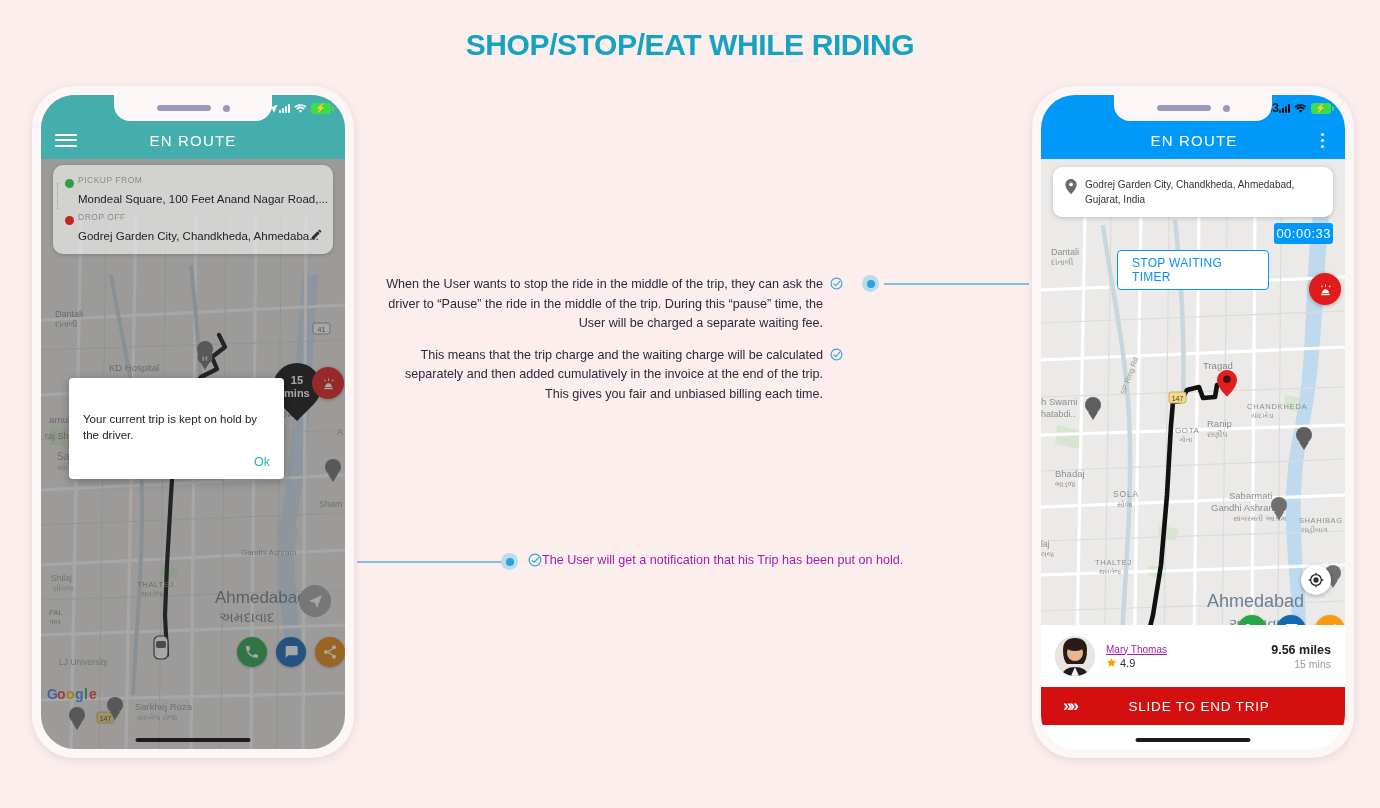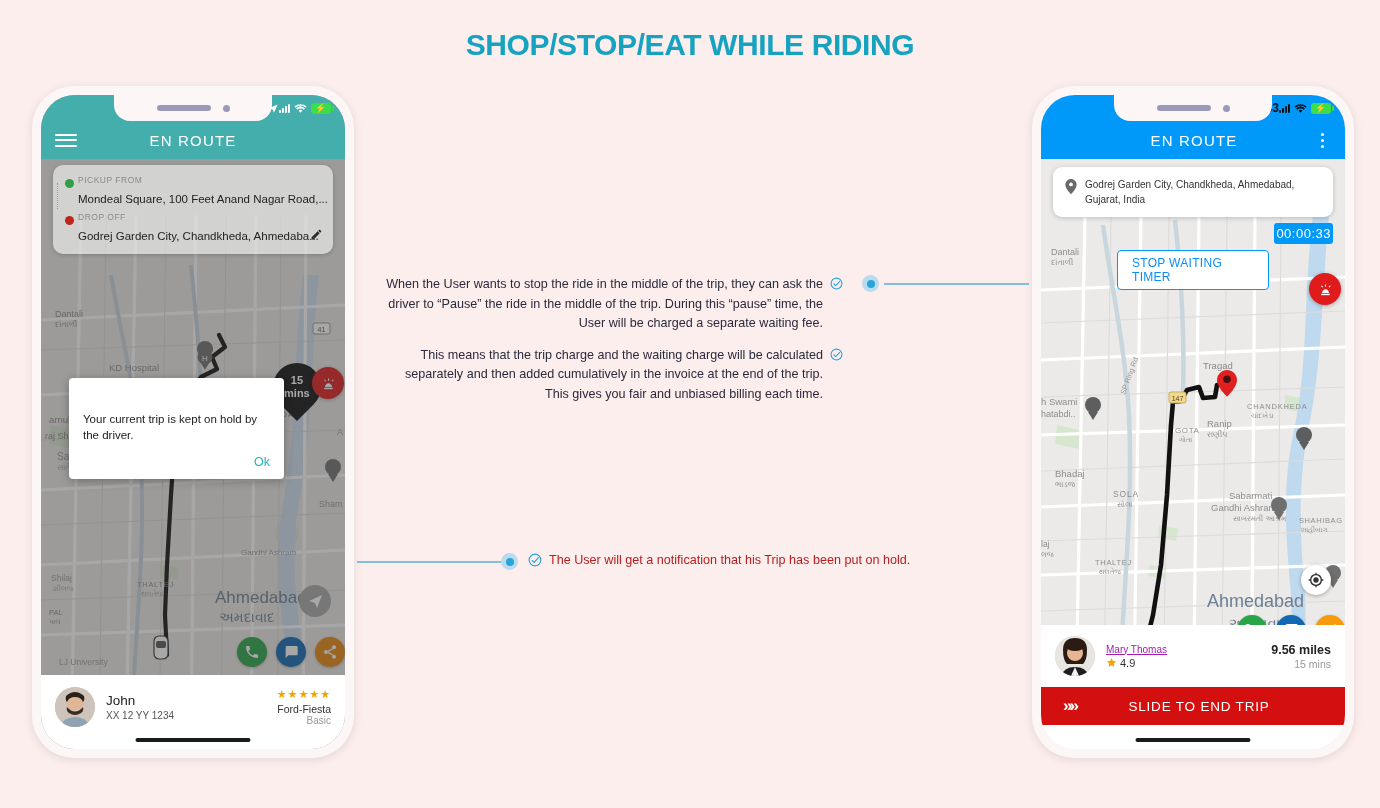--- a/index.html
+++ b/index.html
@@ -235,22 +235,22 @@
   .chk { position:absolute; right:0; top:2px; width:13px; height:13px; }
 
   .conn-line { position:absolute; background:#7fc0dd; height:1.6px; }
   .node {
     position:absolute; width:17px;height:17px;border-radius:50%;
     background:#b8dced; display:flex;align-items:center;justify-content:center;
   }
   .node i { width:8px;height:8px;border-radius:50%;background:#2aa3d8; display:block;}
 
   .anno-single {
-    position:absolute; display:flex; align-items:center; gap:7px;
-    font-size:12.6px; color:#b91c1c;
+    position:absolute; display:flex; align-items:center; gap:0;
+    font-size:12.6px; color:#a21caf;
   }
 </style>
 </head>
 <body>
 
 <div class="page-title">SHOP/STOP/EAT WHILE RIDING</div>
 
 <div class="phone phone-left">
   <div class="screen">
 
@@ -395,40 +395,20 @@
       <div class="abtn ab-orange">
         <svg viewBox="0 0 24 24">
             <circle cx="18" cy="5" r="3"></circle>
             <circle cx="6" cy="12" r="3"></circle>
             <circle cx="18" cy="19" r="3"></circle>
             <path d="M8.6 13.4l7 4 .9-1.7-7-4zM15.6 6.3l-7 4 .9 1.7 7-4z"></path>
           </svg>
       </div>
     </div>
 
-    <div class="driver-card">
-      <div class="avatar">
-        <svg viewBox="0 0 40 40">
-          <rect width="40" height="40" fill="#cfc4bb"></rect>
-          <circle cx="20" cy="15" r="8.5" fill="#e0b796"></circle>
-          <path d="M11 9 q9 -8 18 0 q1 4 -1 6 q-2 -5 -8 -5 q-6 0 -8 5 q-2 -2 -1 -6z" fill="#2b2119"></path>
-          <path d="M12 20 q8 9 16 0 q1 4 -2 6 q-6 4 -12 0 q-3 -2 -2 -6z" fill="#3b2c20"></path>
-          <path d="M5 40 q3 -10 15 -10 q12 0 15 10z" fill="#8fa3b0"></path>
-        </svg>
-      </div>
-      <div class="driver-meta">
-        <div class="driver-name">John</div>
-        <div class="driver-sub">XX 12 YY 1234</div>
-      </div>
-      <div class="driver-right">
-        <div class="stars">★★★★★</div>
-        <div class="car">Ford-Fiesta</div>
-        <div class="plan">Basic</div>
-      </div>
-    </div>
 
     <div class="dim-overlay"></div>
 
     <div class="addr-card" style="background:rgba(255,255,255,0.55)">
       <div class="addr-conn"></div>
       <div class="addr-row">
         <div class="addr-dot dot-green"></div>
         <div>
           <div class="addr-label">PICKUP FROM</div>
           <div class="addr-val">Mondeal Square, 100 Feet Anand Nagar Road,...</div>

